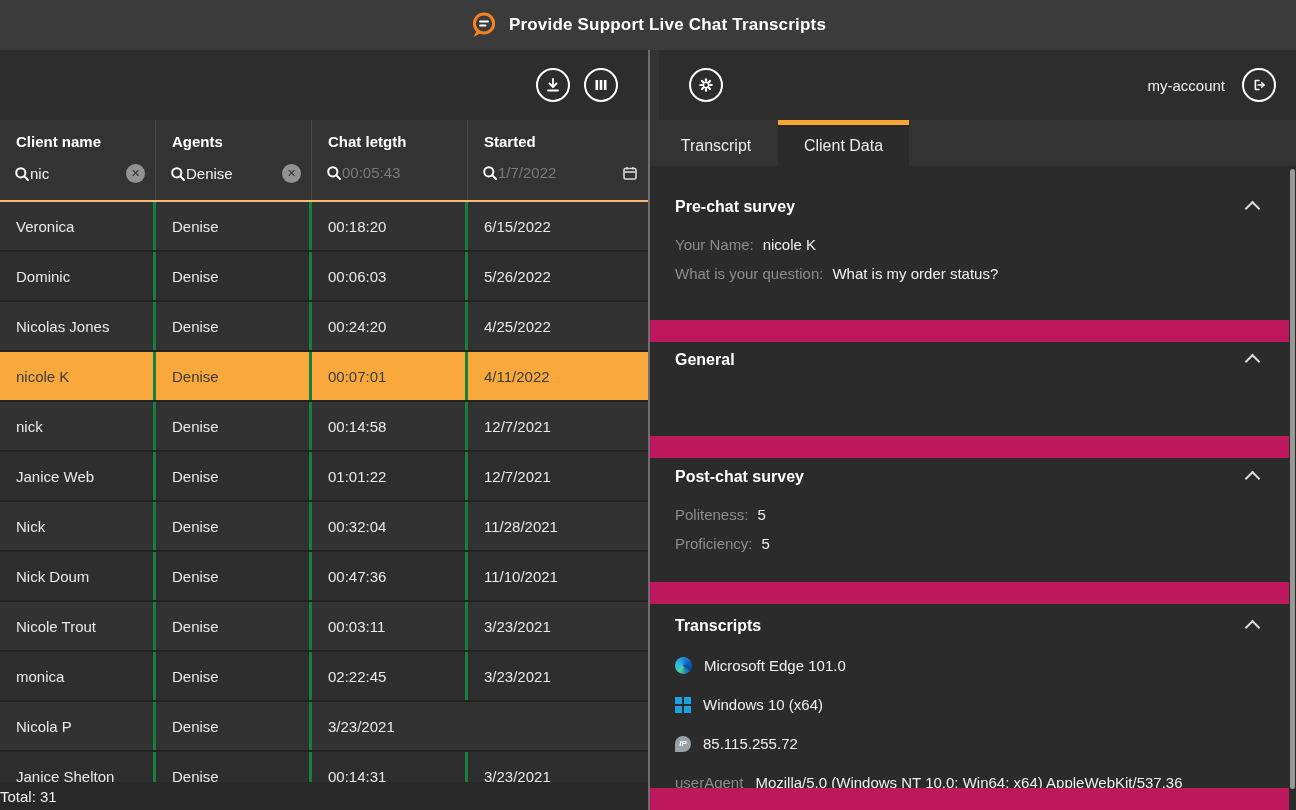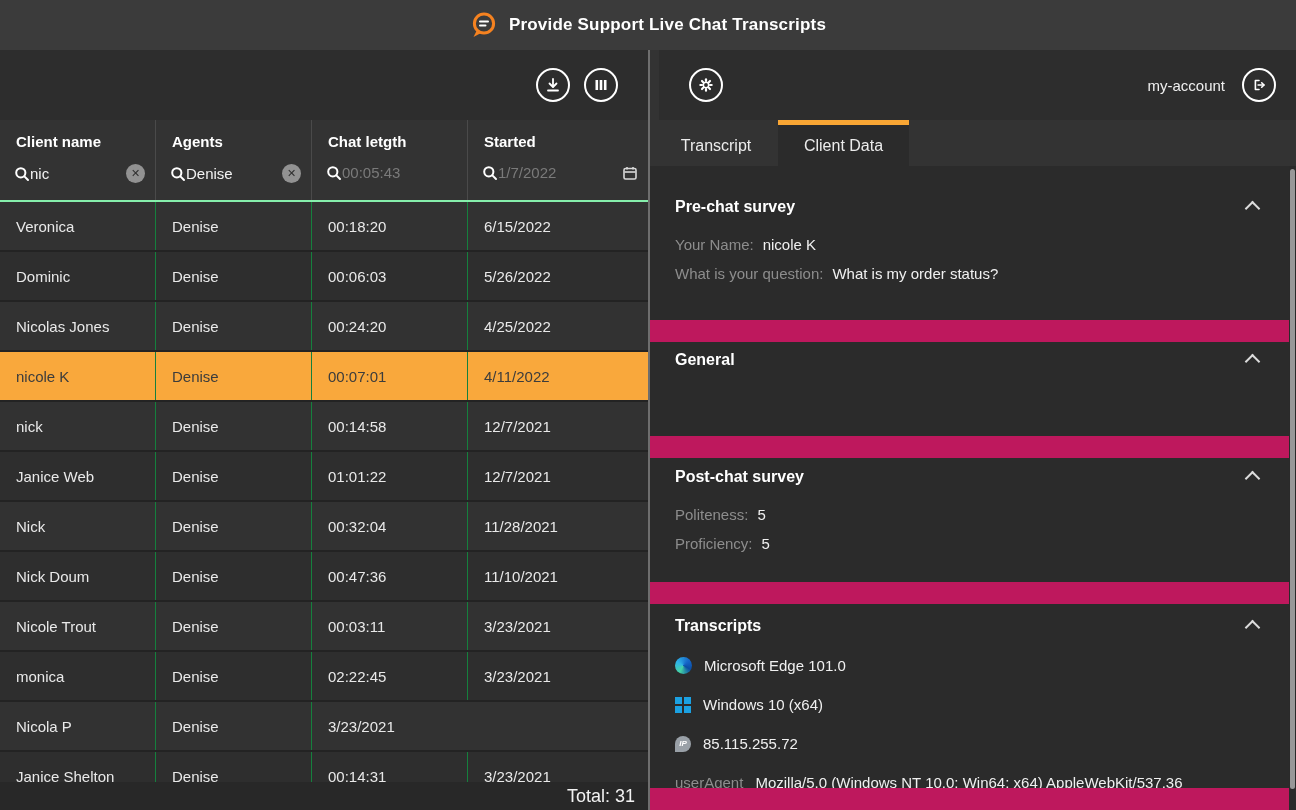--- a/index.html
+++ b/index.html
@@ -8,38 +8,38 @@
   .title{color:#fff;font-size:17px;font-weight:700;letter-spacing:.2px;}
   .main{display:flex;height:760px;}
   .left{width:650px;flex:0 0 650px;box-sizing:border-box;border-right:2px solid #6e6e6e;display:flex;flex-direction:column;background:#333;}
   .right{flex:1;display:flex;flex-direction:column;position:relative;background:#333;min-width:0;}
   .toolbar{height:70px;flex:0 0 70px;background:#2d2d2d;display:flex;align-items:center;}
   .left .toolbar{justify-content:flex-end;padding-right:30px;gap:14px;}
   .right .toolbar{justify-content:space-between;padding:0 20px 0 30px;margin-left:9px;}
   .icon-btn{width:34px;height:34px;border:2px solid #fff;border-radius:50%;display:flex;align-items:center;justify-content:center;box-sizing:border-box;cursor:pointer;flex:0 0 auto;}
   .account{display:flex;align-items:center;gap:17px;color:#efefef;font-size:15px;}
   
-  .thead{flex:0 0 80px;display:grid;grid-template-columns:156px 156px 156px 180px;border-bottom:2px solid #86efac;background:#333;}
+  .thead{flex:0 0 80px;display:grid;grid-template-columns:156px 156px 156px 180px;border-bottom:2px solid #fdba74;background:#333;}
   .th{border-right:1px solid #4a4a4a;box-sizing:border-box;padding-top:13px;overflow:hidden;}
   .th:last-child{border-right:none;}
   .th-label{color:#fff;font-weight:700;font-size:15px;margin-left:16px;white-space:nowrap;}
   .filter{display:flex;align-items:center;margin:14px 10px 0 14px;}
   .filter .val{color:#f2f2f2;font-size:15px;white-space:nowrap;}
   .filter .val.ph{color:#7a7a7a;}
   .clear-btn{margin-left:auto;width:19px;height:19px;border-radius:50%;background:#929292;color:#2f2f2f;display:flex;align-items:center;justify-content:center;font-size:11px;font-weight:700;cursor:pointer;}
   .cal{margin-left:auto;display:flex;}
   .tbody{flex:1 1 auto;overflow:hidden;}
   .row{display:grid;grid-template-columns:156px 156px 156px 180px;height:50px;box-sizing:border-box;border-bottom:2px solid #232323;}
   .row:nth-child(odd){background:#323232;}
   .row:nth-child(even){background:#2e2e2e;}
   .row.selected{background:#f9a83c;}
-  .cell{display:flex;align-items:center;padding-left:16px;color:#e9e9e9;font-size:15px;border-right:1px solid #15803d;box-sizing:border-box;white-space:nowrap;overflow:hidden;}
+  .cell{display:flex;align-items:center;padding-left:16px;color:#e9e9e9;font-size:15px;border-right:3px solid #15803d;box-sizing:border-box;white-space:nowrap;overflow:hidden;}
   .row .cell:last-child{border-right:none;}
   .row.selected .cell{color:#3c3c3c;}
-  .tfoot{flex:0 0 28px;background:#282828;display:flex;align-items:center;justify-content:flex-end;padding-right:13px;color:#f2f2f2;font-size:18px;}
+  .tfoot{flex:0 0 28px;background:#282828;display:flex;align-items:center;padding-right:13px;color:#f2f2f2;font-size:15px;}
   
   .tabs{flex:0 0 46px;background:#333;display:flex;padding-left:4px;}
   .tab{width:124px;display:flex;align-items:center;justify-content:center;font-size:16px;color:#ececec;border-top:5px solid transparent;box-sizing:border-box;cursor:pointer;}
   .tab.active{width:131px;background:#2b2b2b;border-top-color:#f9a634;}
   
   .content{flex:1 1 auto;display:flex;flex-direction:column;overflow:hidden;background:#be185d;}
   .card{background:#2b2b2b;margin-bottom:22px;padding:0 38px 0 25px;box-sizing:border-box;overflow:hidden;}
   .card.s0{flex:0 0 154px;padding-top:32px;}
   .card.s1{flex:0 0 94px;padding-top:9px;}
   .card.s2{flex:0 0 124px;padding-top:10px;}

